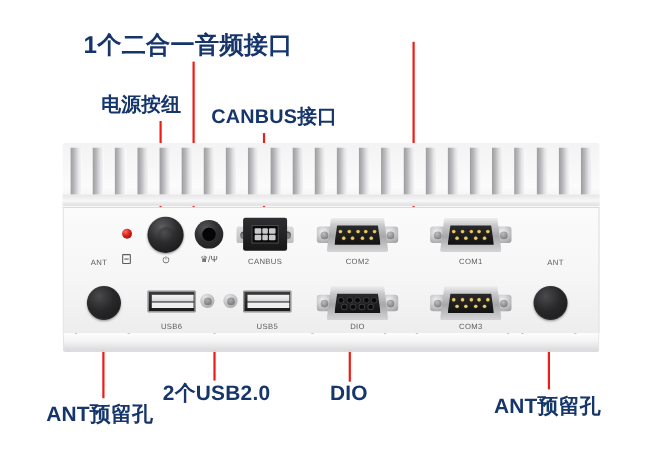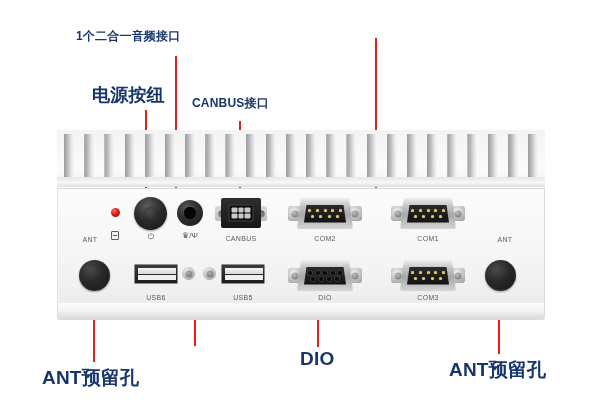--- a/index.html
+++ b/index.html
@@ -321,27 +321,28 @@
     left:1px; top:3px;
     width:4px; height:1px;
     background:#5d5d5f;
   }
 </style>
 </head>
 <body>
 
 <div id="stage">
 
-  <div class="callout" style="left:76px; top:30px; font-size:12px;">1个二合一音频接口</div>
+  <div class="callout" style="left:76px; top:30px; font-size:22px;">1个二合一音频接口</div>
 
   <div class="callout" style="left:92px; top:86px; font-size:18px;">电源按纽</div>
 
-  <div class="callout" style="left:192px; top:97px; font-size:12px;">CANBUS接口</div>
-
-
+  <div class="callout" style="left:192px; top:97px; font-size:18px;">CANBUS接口</div>
+
+
+  <div class="callout" style="left:148px; top:349px; font-size:19px;">2个USB2.0</div>
 
   <div class="callout" style="left:300px; top:349px; font-size:19px;">DIO</div>
 
   <div class="callout" style="left:42px; top:368px; font-size:19px;">ANT预留孔</div>
 
   <div class="callout" style="left:449px; top:360px; font-size:19px;">ANT预留孔</div>
 
   <div class="rline" style="left:175px; top:56px; width:2px; height:142px;"></div>
 
   <div class="rline" style="left:145px; top:110px; width:2px; height:88px;"></div>

